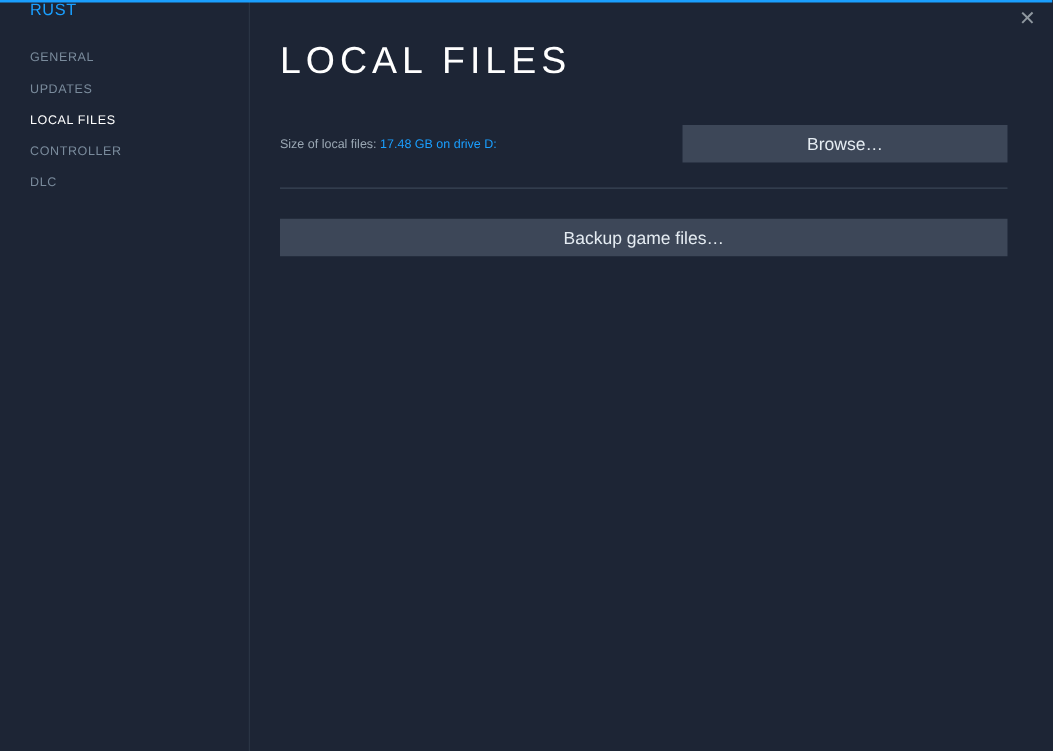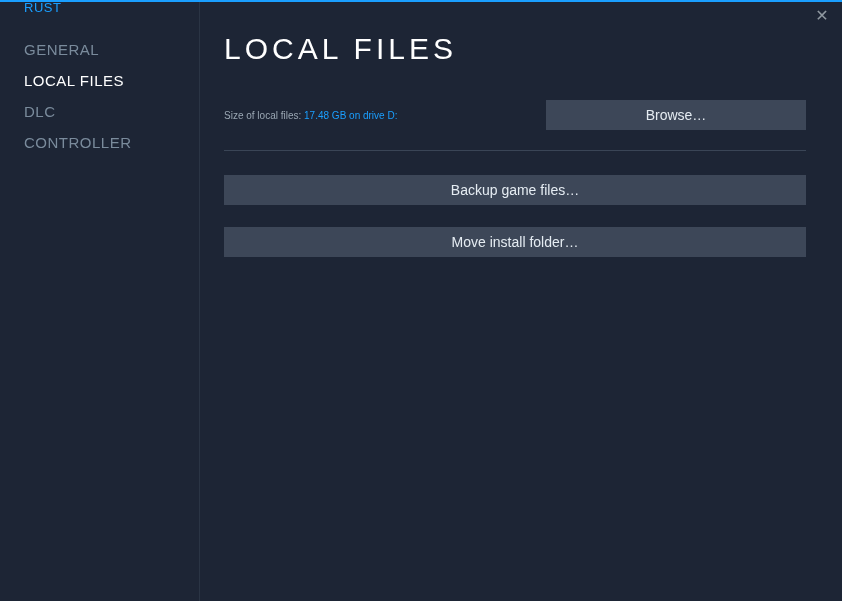--- a/index.html
+++ b/index.html
@@ -40,21 +40,21 @@
     border-right: 1px solid #2a3444;
     padding-left: 24px;
   }
   .sidebar-title {
     color: #1a9fff;
     font-size: 13px;
     letter-spacing: 0.5px;
     margin-bottom: 26px;
   }
   .sidebar-item {
-    font-size: 15px;
+    font-size: 10px;
     letter-spacing: 0.5px;
     color: #7a8b9c;
     margin-bottom: 14px;
     cursor: pointer;
   }
   .sidebar-item.active {
     color: #ffffff;
   }
   .main {
     flex: 1;
@@ -110,39 +110,41 @@
 <div class="topbar"></div>
 <div class="close-btn">✕</div>
 
 <div class="container">
   <div class="sidebar">
     <div class="sidebar-title">RUST</div>
 
     <div class="sidebar-item">
       <span>GENERAL</span>
     </div>
+    <div class="sidebar-item">
+      <span>UPDATES</span>
+    </div>
     <div class="sidebar-item active">
       <span>LOCAL FILES</span>
     </div>
     <div class="sidebar-item">
-      <span>DLC</span>
+      <span>CONTROLLER</span>
     </div>
     <div class="sidebar-item">
-      <span>CONTROLLER</span>
+      <span>DLC</span>
     </div>
   </div>
 
   <div class="main">
     <h1 class="page-title">LOCAL FILES</h1>
 
     <div class="row-top">
       <div class="size-label">
         <span>Size of local files: </span><span class="size-value">17.48 GB on drive D:</span>
       </div>
       <button class="btn btn-browse">Browse…</button>
     </div>
 
     <div class="divider"></div>
 
     <button class="btn btn-full">Backup game files…</button>
-    <button class="btn btn-full">Move install folder…</button>
   </div>
 </div>
 
 </body></html>

